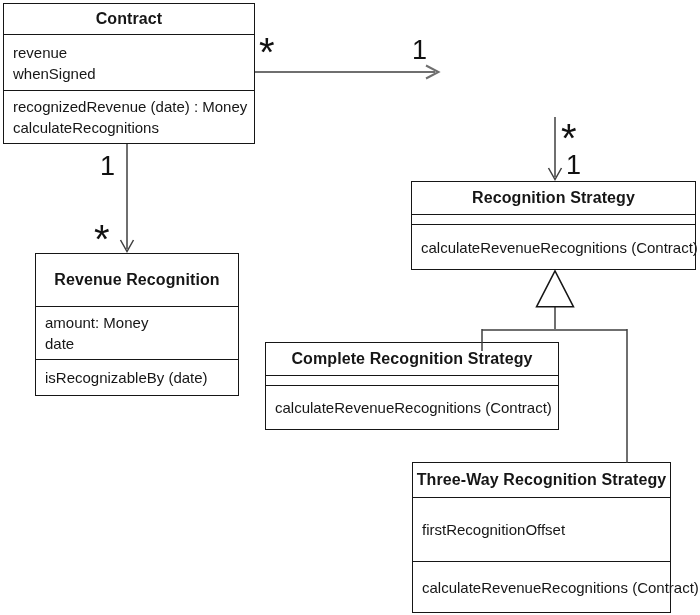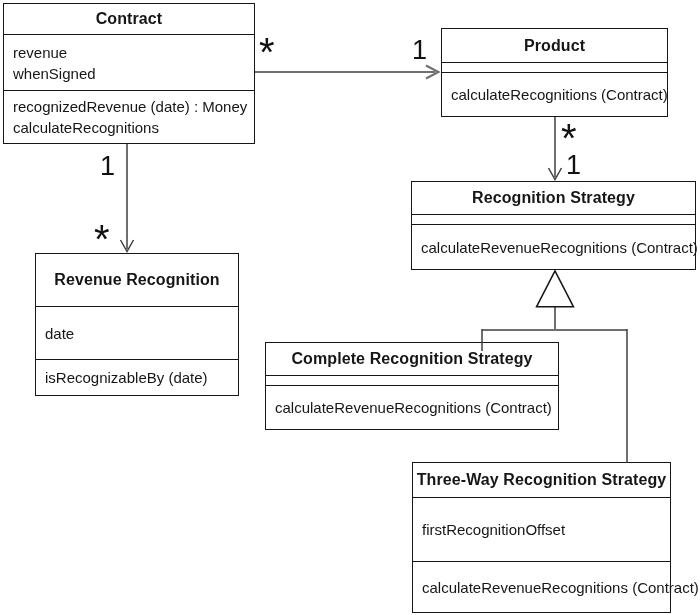--- a/index.html
+++ b/index.html
@@ -66,39 +66,33 @@
     <div class="cmp c-lines" style="height:56px;">
       <div>revenue</div>
       <div>whenSigned</div>
     </div>
     <div class="cmp c-lines c-grow">
       <div>recognizedRevenue (date) : Money</div>
       <div>calculateRecognitions</div>
     </div>
   </div>
 
-  <div class="uml-class" style="left:441px; top:28px; width:227px; height:89px;">
-    <div class="cmp first c-title" style="height:33px;">Product</div>
-    <div class="cmp" style="height:10px;"></div>
-    <div class="cmp c-lines c-grow">
-      <div>calculateRecognitions (Contract)</div>
-    </div>
-  </div>
 
   <div class="uml-class" style="left:411px; top:181px; width:285px; height:89px;">
     <div class="cmp first c-title it" style="height:32px;">Recognition Strategy</div>
     <div class="cmp" style="height:10px;"></div>
     <div class="cmp c-lines c-grow it">
       <div>calculateRevenueRecognitions (Contract)</div>
     </div>
   </div>
 
   <div class="uml-class" style="left:35px; top:253px; width:204px; height:143px;">
     <div class="cmp first c-title" style="height:52px;">Revenue Recognition</div>
     <div class="cmp c-lines" style="height:53px;">
+      <div>amount: Money</div>
       <div>date</div>
     </div>
     <div class="cmp c-lines c-grow">
       <div>isRecognizableBy (date)</div>
     </div>
   </div>
 
   <div class="uml-class" style="left:265px; top:342px; width:294px; height:88px;">
     <div class="cmp first c-title" style="height:32px;">Complete Recognition Strategy</div>
     <div class="cmp" style="height:10px;"></div>

